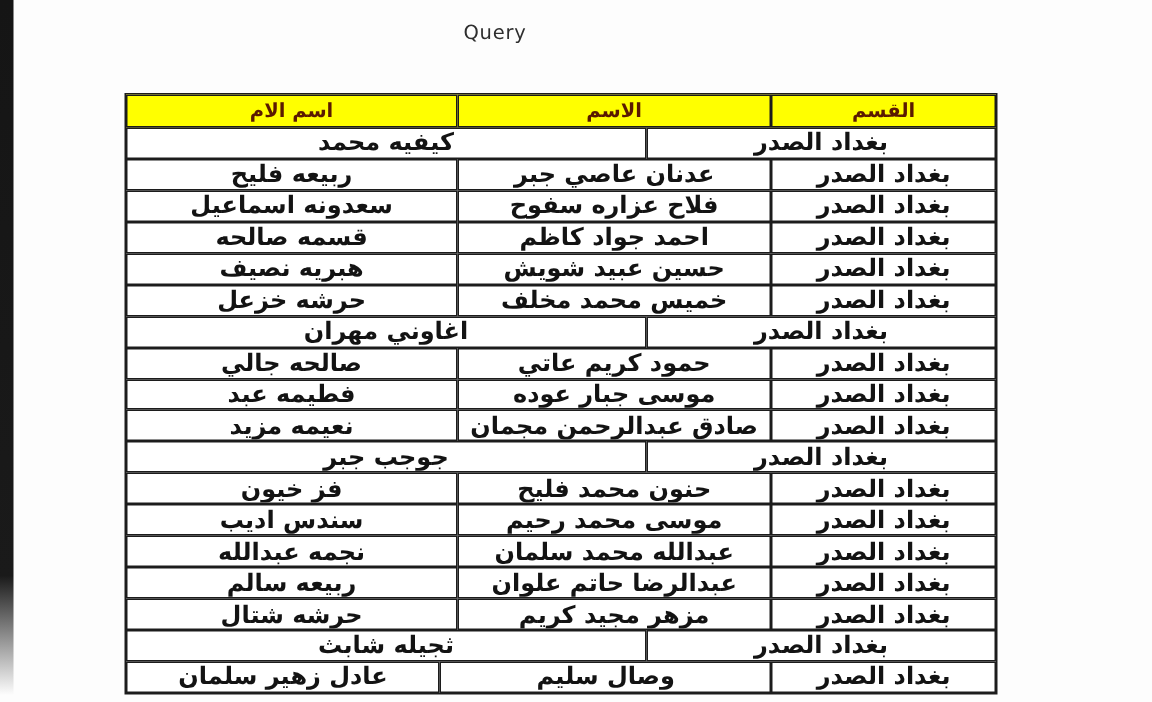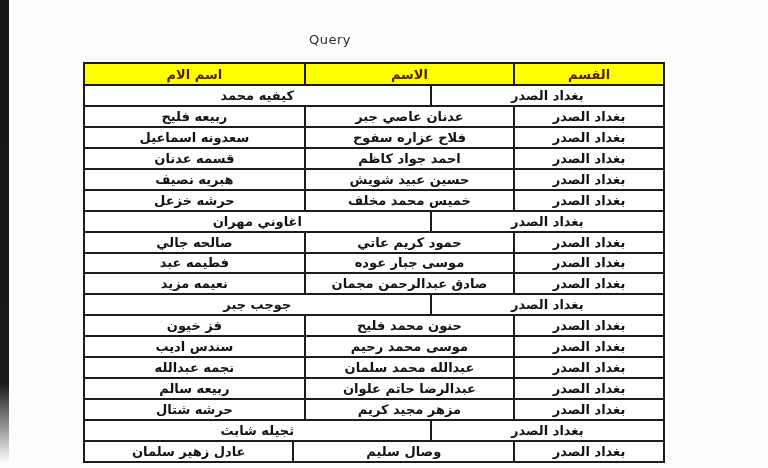--- a/index.html
+++ b/index.html
@@ -15,41 +15,41 @@
     background:#fdfdfd;
     font-family:"DejaVu Sans", sans-serif;
   }
   .left-strip{
     position:absolute;left:0;top:0;width:9px;height:468px;
     background:linear-gradient(to bottom,#151515 0%,#1a1a1a 82%,rgba(26,26,26,0) 99%);
   }
   .page-title{
     position:absolute;top:15px;left:0;width:660px;
     text-align:center;
-    font-size:13px;color:#2e2e2e;letter-spacing:0.5px;margin-top:17px;
+    font-size:13px;color:#2e2e2e;letter-spacing:0.5px;
   }
   .results-table{
     position:absolute;left:83px;top:62px;
     width:582px;height:401px;
     direction:rtl;
     display:flex;flex-direction:column;
     border:1px solid var(--grid-line);
     background:#fff;
   }
   .t-row{
     display:flex;flex:209 0 0;min-height:0;
   }
   .t-row.header{flex:0 0 22px;}
   .t-cell{
     border:1px solid var(--grid-line);
     display:flex;align-items:center;justify-content:center;
     overflow:hidden;white-space:nowrap;
     font-weight:bold;
     color:var(--body-text);
-    font-size:13px;
+    font-size:16px;
     line-height:1;
     padding:1px 4px;
   }
   .col-section{flex:148 0 0;}
   .col-name{flex:211 0 0;}
   .col-mother{flex:223 0 0;}
   .header .t-cell{
     background:var(--header-bg);
     color:var(--header-text);
     font-size:13px;
@@ -82,21 +82,21 @@
 
   <div class="t-row">
     <div class="t-cell col-section">بغداد الصدر</div>
     <div class="t-cell col-name">فلاح عزاره سفوح</div>
     <div class="t-cell col-mother">سعدونه اسماعيل</div>
   </div>
 
   <div class="t-row">
     <div class="t-cell col-section">بغداد الصدر</div>
     <div class="t-cell col-name">احمد جواد كاظم</div>
-    <div class="t-cell col-mother">قسمه عدنان</div>
+    <div class="t-cell col-mother">قسمه صالحه</div>
   </div>
 
   <div class="t-row">
     <div class="t-cell col-section">بغداد الصدر</div>
     <div class="t-cell col-name">حسين عبيد شويش</div>
     <div class="t-cell col-mother">هبريه نصيف</div>
   </div>
 
   <div class="t-row">
     <div class="t-cell col-section">بغداد الصدر</div>

